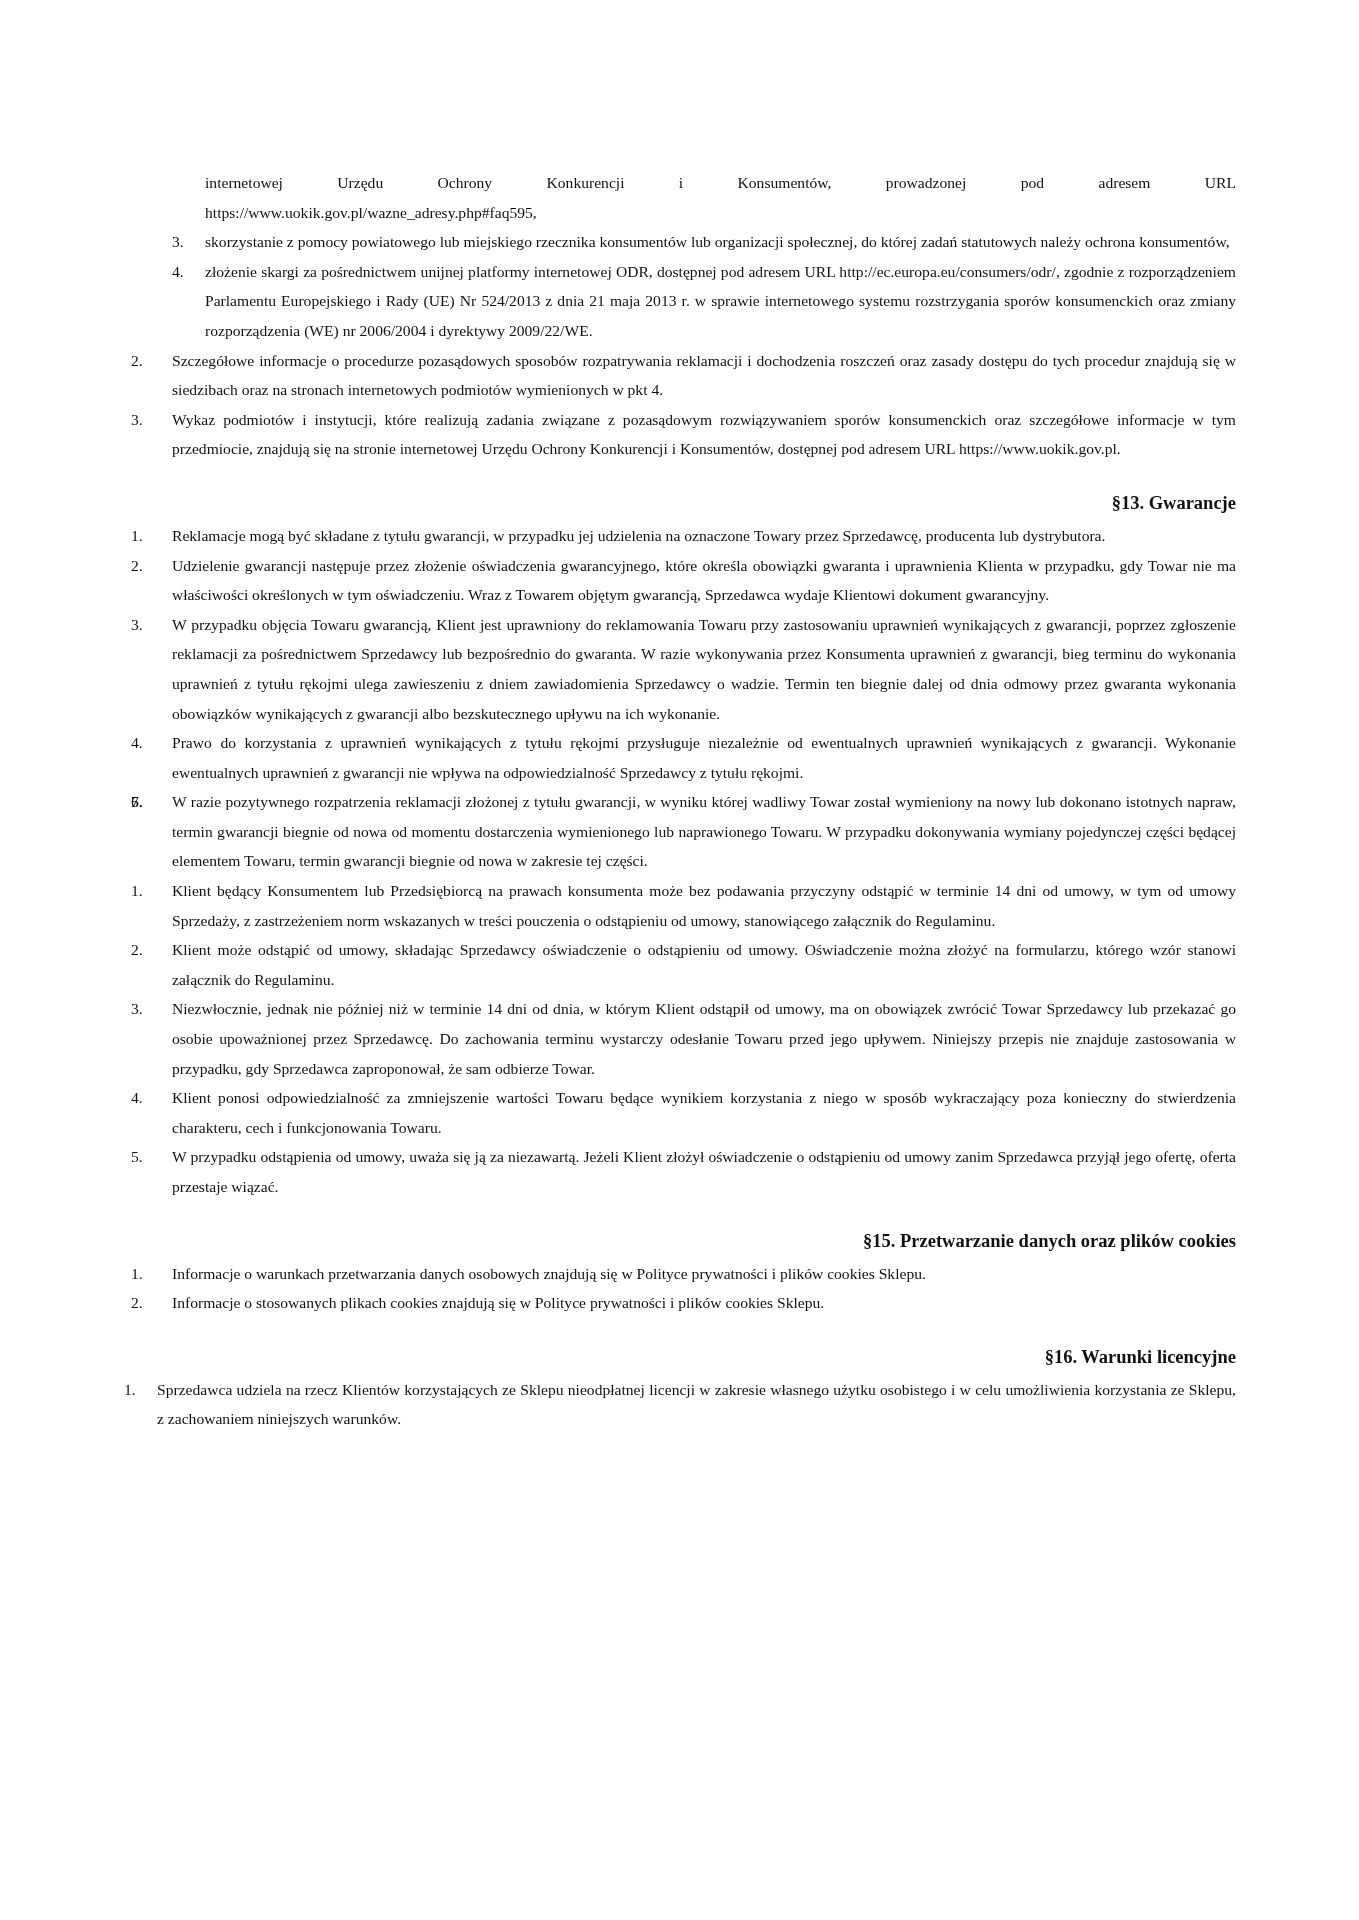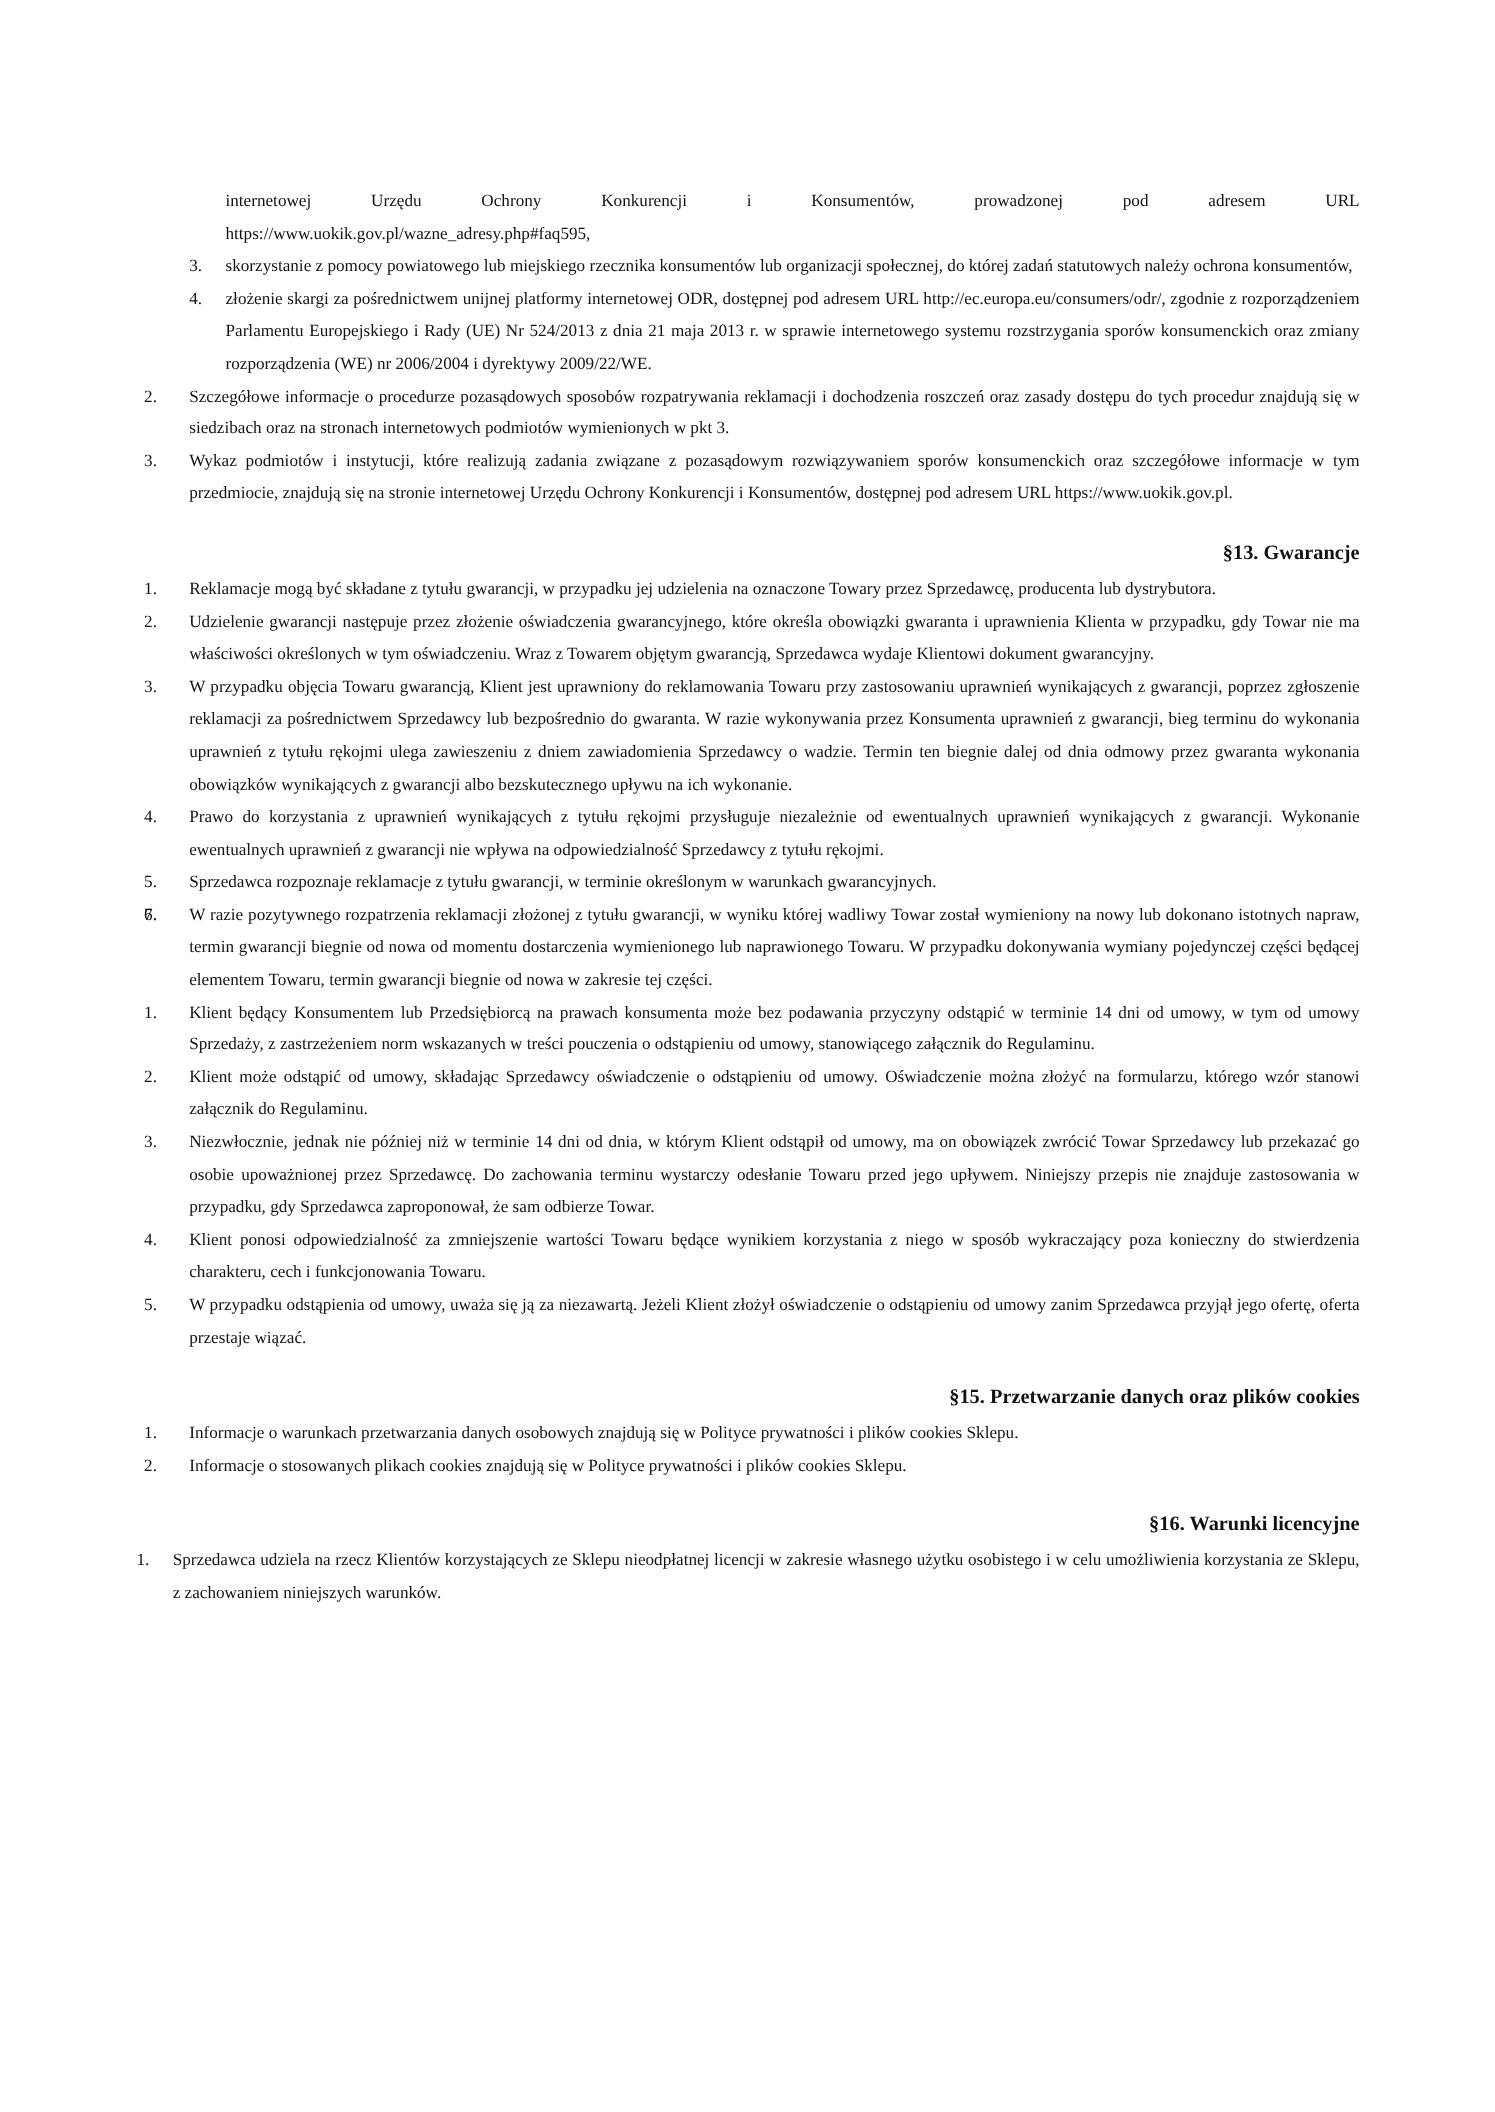--- a/index.html
+++ b/index.html
@@ -80,21 +80,21 @@
       <span class="num">3.</span>
       <span>skorzystanie z pomocy powiatowego lub miejskiego rzecznika konsumentów lub organizacji społecznej, do której zadań statutowych należy ochrona konsumentów,</span>
     </div>
     <div class="row lvl2">
       <span class="num">4.</span>
       <span>złożenie skargi za pośrednictwem unijnej platformy internetowej ODR, dostępnej pod adresem URL http://ec.europa.eu/consumers/odr/, zgodnie z rozporządzeniem Parlamentu Europejskiego i Rady (UE) Nr 524/2013 z dnia 21 maja 2013 r. w sprawie internetowego systemu rozstrzygania sporów konsumenckich oraz zmiany rozporządzenia (WE) nr 2006/2004 i dyrektywy 2009/22/WE.</span>
     </div>
 
     <div class="row lvl1">
       <span class="num">2.</span>
-      <span>Szczegółowe informacje o procedurze pozasądowych sposobów rozpatrywania reklamacji i dochodzenia roszczeń oraz zasady dostępu do tych procedur znajdują się w siedzibach oraz na stronach internetowych podmiotów wymienionych w pkt 3.</span>
+      <span>Szczegółowe informacje o procedurze pozasądowych sposobów rozpatrywania reklamacji i dochodzenia roszczeń oraz zasady dostępu do tych procedur znajdują się w siedzibach oraz na stronach internetowych podmiotów wymienionych w pkt 4.</span>
     </div>
     <div class="row lvl1">
       <span class="num">3.</span>
       <span>Wykaz podmiotów i instytucji, które realizują zadania związane z pozasądowym rozwiązywaniem sporów konsumenckich oraz szczegółowe informacje w tym przedmiocie, znajdują się na stronie internetowej Urzędu Ochrony Konkurencji i Konsumentów, dostępnej pod adresem URL https://www.uokik.gov.pl.</span>
     </div>
 
     <div class="heading">§13. Gwarancje</div>
     <div class="row lvl1">
       <span class="num">1.</span>
       <span>Reklamacje mogą być składane z tytułu gwarancji, w przypadku jej udzielenia na oznaczone Towary przez Sprzedawcę, producenta lub dystrybutora.</span>
@@ -106,21 +106,20 @@
     <div class="row lvl1">
       <span class="num">3.</span>
       <span>W przypadku objęcia Towaru gwarancją, Klient jest uprawniony do reklamowania Towaru przy zastosowaniu uprawnień wynikających z gwarancji, poprzez zgłoszenie reklamacji za pośrednictwem Sprzedawcy lub bezpośrednio do gwaranta. W razie wykonywania przez Konsumenta uprawnień z gwarancji, bieg terminu do wykonania uprawnień z tytułu rękojmi ulega zawieszeniu z dniem zawiadomienia Sprzedawcy o wadzie. Termin ten biegnie dalej od dnia odmowy przez gwaranta wykonania obowiązków wynikających z gwarancji albo bezskutecznego upływu na ich wykonanie.</span>
     </div>
     <div class="row lvl1">
       <span class="num">4.</span>
       <span>Prawo do korzystania z uprawnień wynikających z tytułu rękojmi przysługuje niezależnie od ewentualnych uprawnień wynikających z gwarancji. Wykonanie ewentualnych uprawnień z gwarancji nie wpływa na odpowiedzialność Sprzedawcy z tytułu rękojmi.</span>
     </div>
     <div class="row lvl1">
       <span class="num">5.</span>
-      <span>Sprzedawca rozpoznaje reklamacje z tytułu gwarancji, w terminie określonym w warunkach gwarancyjnych.</span>
     </div>
     <div class="row lvl1">
       <span class="num">6.</span>
     </div>
     <div class="row lvl1">
       <span class="num">7.</span>
       <span>W razie pozytywnego rozpatrzenia reklamacji złożonej z tytułu gwarancji, w wyniku której wadliwy Towar został wymieniony na nowy lub dokonano istotnych napraw, termin gwarancji biegnie od nowa od momentu dostarczenia wymienionego lub naprawionego Towaru. W przypadku dokonywania wymiany pojedynczej części będącej elementem Towaru, termin gwarancji biegnie od nowa w zakresie tej części.</span>
     </div>
 
     <div class="row lvl1">

